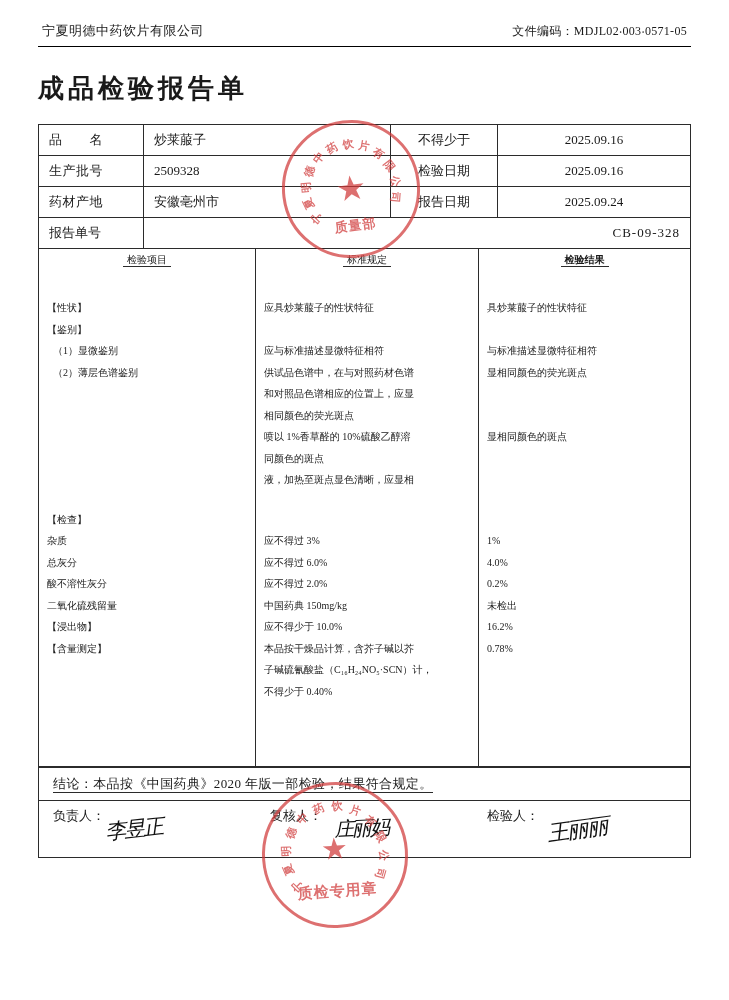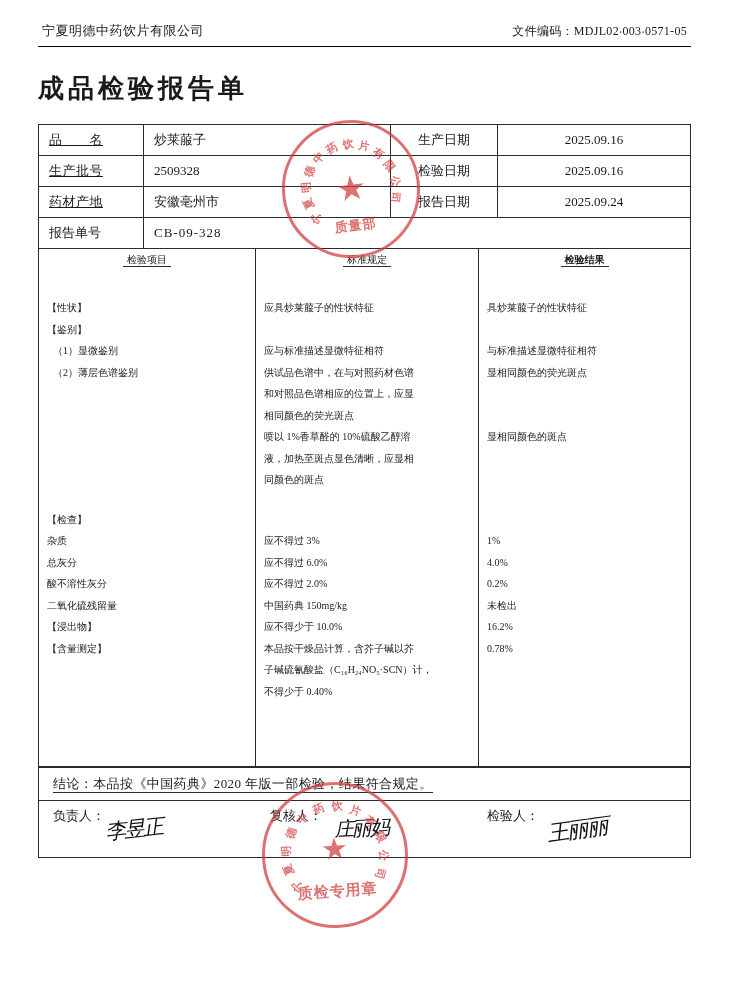--- a/index.html
+++ b/index.html
@@ -53,28 +53,27 @@
   table.info td {
     border: 1px solid #2b2b2b;
     height: 30px;
     padding: 0 10px;
     vertical-align: middle;
   }
   .lbl {
     width: 84px;
     letter-spacing: 0.5px;
     white-space: nowrap;
-    text-decoration: underline;
   }
   .val-left { width: 226px; }
   .lbl2 { width: 86px; text-align: center; }
   .val-right { text-align: center; }
   .rn-label { width: 84px; }
   .rn-value {
-    text-align: left;
+    text-align: right;
     letter-spacing: 1px;
   }
 
   
   table.body {
     width: 100%;
     border-collapse: collapse;
     table-layout: fixed;
     font-size: 10px;
     border: 1px solid #2b2b2b;
@@ -208,21 +207,21 @@
     <div class="doc-code">文件编码：MDJL02‧003‧0571-05</div>
   </div>
 
   <div class="title">成品检验报告单</div>
 
   <table class="info">
     <tbody>
       <tr>
         <td class="lbl">品　　名</td>
         <td class="val-left">炒莱菔子</td>
-        <td class="lbl2">生产日期</td>
+        <td class="lbl2">不得少于</td>
         <td class="val-right">2025.09.16</td>
       </tr>
       <tr>
         <td class="lbl">生产批号</td>
         <td class="val-left">2509328</td>
         <td class="lbl2">检验日期</td>
         <td class="val-right">2025.09.16</td>
       </tr>
       <tr>
         <td class="lbl">药材产地</td>
@@ -280,26 +279,26 @@
         <td>相同颜色的荧光斑点</td>
         <td></td>
       </tr>
       <tr class="cont">
         <td></td>
         <td>喷以 1%香草醛的 10%硫酸乙醇溶</td>
         <td>显相同颜色的斑点</td>
       </tr>
       <tr class="cont">
         <td></td>
+        <td>同颜色的斑点</td>
+        <td></td>
+      </tr>
+      <tr class="cont">
+        <td></td>
         <td>液，加热至斑点显色清晰，应显相</td>
-        <td></td>
-      </tr>
-      <tr class="cont">
-        <td></td>
-        <td>同颜色的斑点</td>
         <td></td>
       </tr>
       <tr class="spacer">
           <td></td>
           <td></td>
           <td></td>
         </tr>
       <tr class="rowline">
         <td>【检查】</td>
         <td></td>

